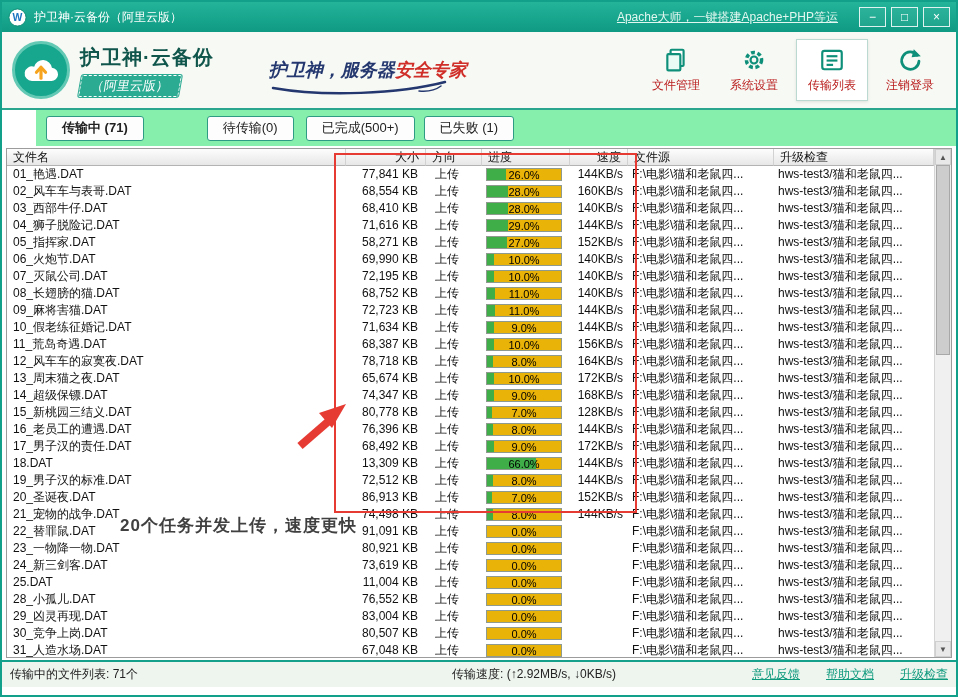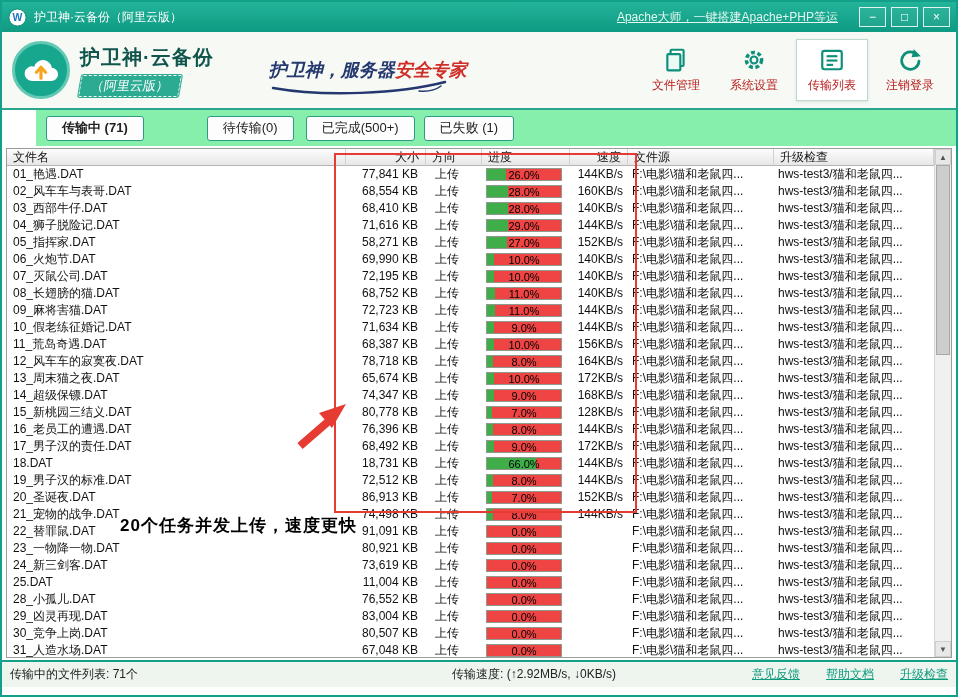--- a/index.html
+++ b/index.html
@@ -48,34 +48,34 @@
   .tbody { flex:1; overflow:hidden; }
   .trow { height:17px; line-height:17px; }
   .c { white-space:nowrap; overflow:hidden; font-size:12px; color:#111; }
   .c-name { padding-left:6px; }
   .c-size { text-align:right; padding-right:8px; }
   .c-dir  { padding-left:9px; }
   .c-prog { padding:2px 0 0 4px; }
   .c-speed{ text-align:right; padding-right:5px; }
   .c-src  { padding-left:4px; }
   .c-dst  { padding-left:4px; }
-  .pbar { position:relative; width:76px; height:13px; border:1px solid #8d9a8d; background:#ef4444; }
+  .pbar { position:relative; width:76px; height:13px; border:1px solid #8d9a8d; background:#eab308; }
   .pfill { height:100%; background:#3fae49; }
   .ptext { position:absolute; left:0; top:0; width:100%; text-align:center; font-size:11px; line-height:12px; color:#000; }
 
   
   .vscroll { width:17px; background:#f0f0f0; border-left:1px solid #d5d5d5; position:relative; }
   .sbtn { height:16px; display:flex; align-items:center; justify-content:center; font-size:8px; color:#555; background:#e8e8e8; border:1px solid #cfcfcf; cursor:pointer; }
   .sbtn.down { position:absolute; bottom:0; left:0; right:0; }
   .sthumb { position:absolute; left:1px; right:1px; top:16px; height:190px; background:#cdcdcd; border:1px solid #a8a8a8; cursor:grab; }
 
   
   .anno-box { position:absolute; left:332px; top:151px; width:303px; height:360px; border:2px solid #e63b33; pointer-events:none; z-index:6; }
   .anno-arrow { position:absolute; left:292px; top:398px; z-index:6; pointer-events:none; }
-  .anno-text { position:absolute; left:118px; top:512px; z-index:6; font-size:17px; font-weight:bold; color:#000000; letter-spacing:1px; pointer-events:none; white-space:nowrap; }
+  .anno-text { position:absolute; left:118px; top:512px; z-index:6; font-size:17px; font-weight:bold; color:#404040; letter-spacing:1px; pointer-events:none; white-space:nowrap; }
 
   
   .statusbar { position:absolute; left:0; right:0; bottom:8px; height:27px; background:#eef5ef; border-top:2px solid #14a08b; display:flex; align-items:center; padding:0 8px; font-size:12px; color:#222; }
   .sb-left { width:442px; }
   .sb-spacer { flex:1; }
   .sb-link { color:#0f9a7d; text-decoration:underline; margin-left:26px; cursor:pointer; }
 </style>
 </head>
 <body>
 
@@ -417,21 +417,21 @@
         <span class="ptext">9.0%</span>
       </div>
     </div>
     <div class="c c-speed">172KB/s</div>
     <div class="c c-src">F:\电影\猫和老鼠四...</div>
     <div class="c c-dst">hws-test3/猫和老鼠四...</div>
   </div>
 
   <div class="trow">
     <div class="c c-name">18.DAT</div>
-    <div class="c c-size">18,731 KB</div>
+    <div class="c c-size">13,309 KB</div>
     <div class="c c-dir">上传</div>
     <div class="c c-prog">
       <div class="pbar">
         <div class="pfill" style="width: 66%;"></div>
         <span class="ptext">66.0%</span>
       </div>
     </div>
     <div class="c c-speed">144KB/s</div>
     <div class="c c-src">F:\电影\猫和老鼠四...</div>
     <div class="c c-dst">hws-test3/猫和老鼠四...</div>

